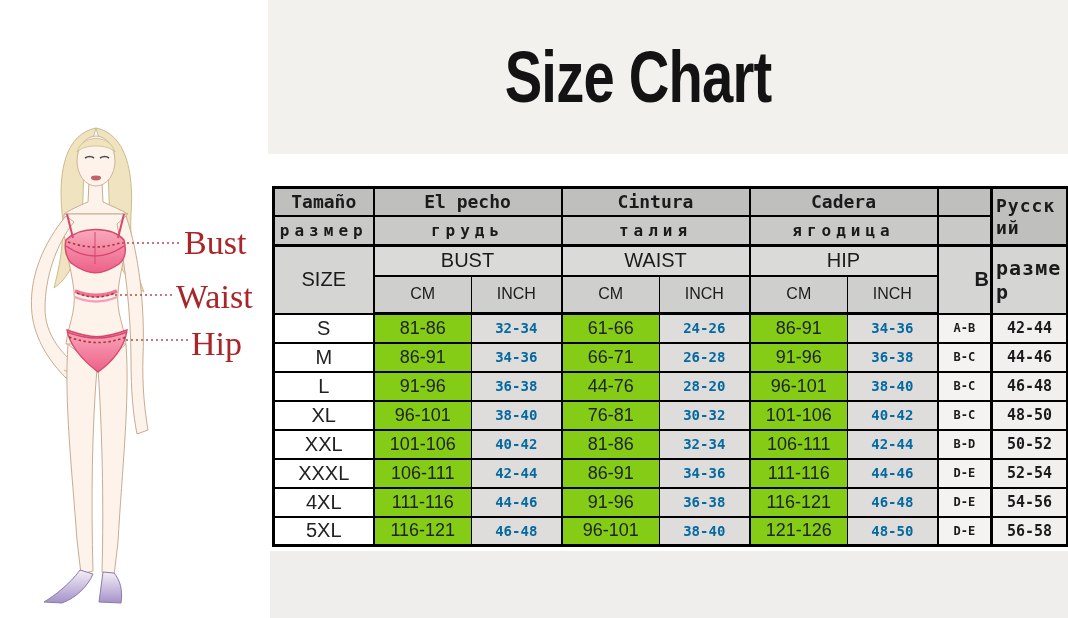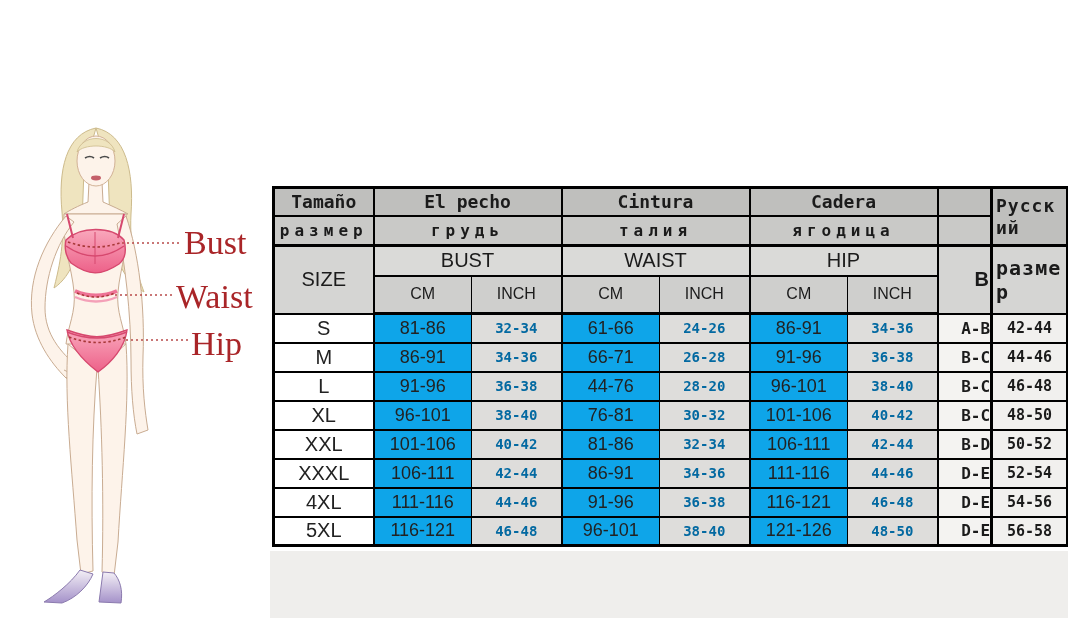--- a/index.html
+++ b/index.html
@@ -83,23 +83,23 @@
   }
 
   
   td.gsep { border-right-width: 2px; }
   td.cm-cell   { border-right-width: 1px; }
   td.inch-cell { border-left-width: 1px; }
 
   
   tr.drow td { height: 29px; }
   td.cell-size { background: #fff; font-size: 20px; color: #222; }
-  td.cell-cm   { background: #0ea5e9; font-size: 18px; color: #222; }
+  td.cell-cm   { background: #84cc16; font-size: 18px; color: #222; }
   td.cell-inch { background: #dedddb; font-size: 14px; color: #0369a1; }
-  td.cell-bra  { background: #f4f3f1; font-size: 16px; text-align: right; }
+  td.cell-bra  { background: #f4f3f1; font-size: 12px; }
   td.cell-ru   { background: #f1f0ee; font-size: 15px; border-left-width: 3px; border-right-width: 3px; }
 </style>
 </head>
 <body>
 
 <div class="page">
 
   <div class="left-panel">
     <svg width="270" height="618" viewBox="0 0 270 618" aria-hidden="true">
       <defs>
@@ -156,20 +156,23 @@
       <path d="M115 295 L 173 295" fill="none" stroke="#b84a4a" stroke-width="1.6" stroke-dasharray="2,3"></path>
       <path d="M126 340 L 188 340" fill="none" stroke="#b84a4a" stroke-width="1.6" stroke-dasharray="2,3"></path>
     </svg>
 
     <div class="measure-label lbl-bust">Bust</div>
     <div class="measure-label lbl-waist">Waist</div>
     <div class="measure-label lbl-hip">Hip</div>
   </div>
 
   <div class="right-panel">
+    <div class="title-band">
+      <h1 class="page-title">Size Chart</h1>
+    </div>
 
     <div class="bottom-band"></div>
 
     <table class="size-table">
       <colgroup>
         <col style="width:100px">
           <col style="width:98px">
           <col style="width:90px">
         <col style="width:98px">
           <col style="width:90px">

